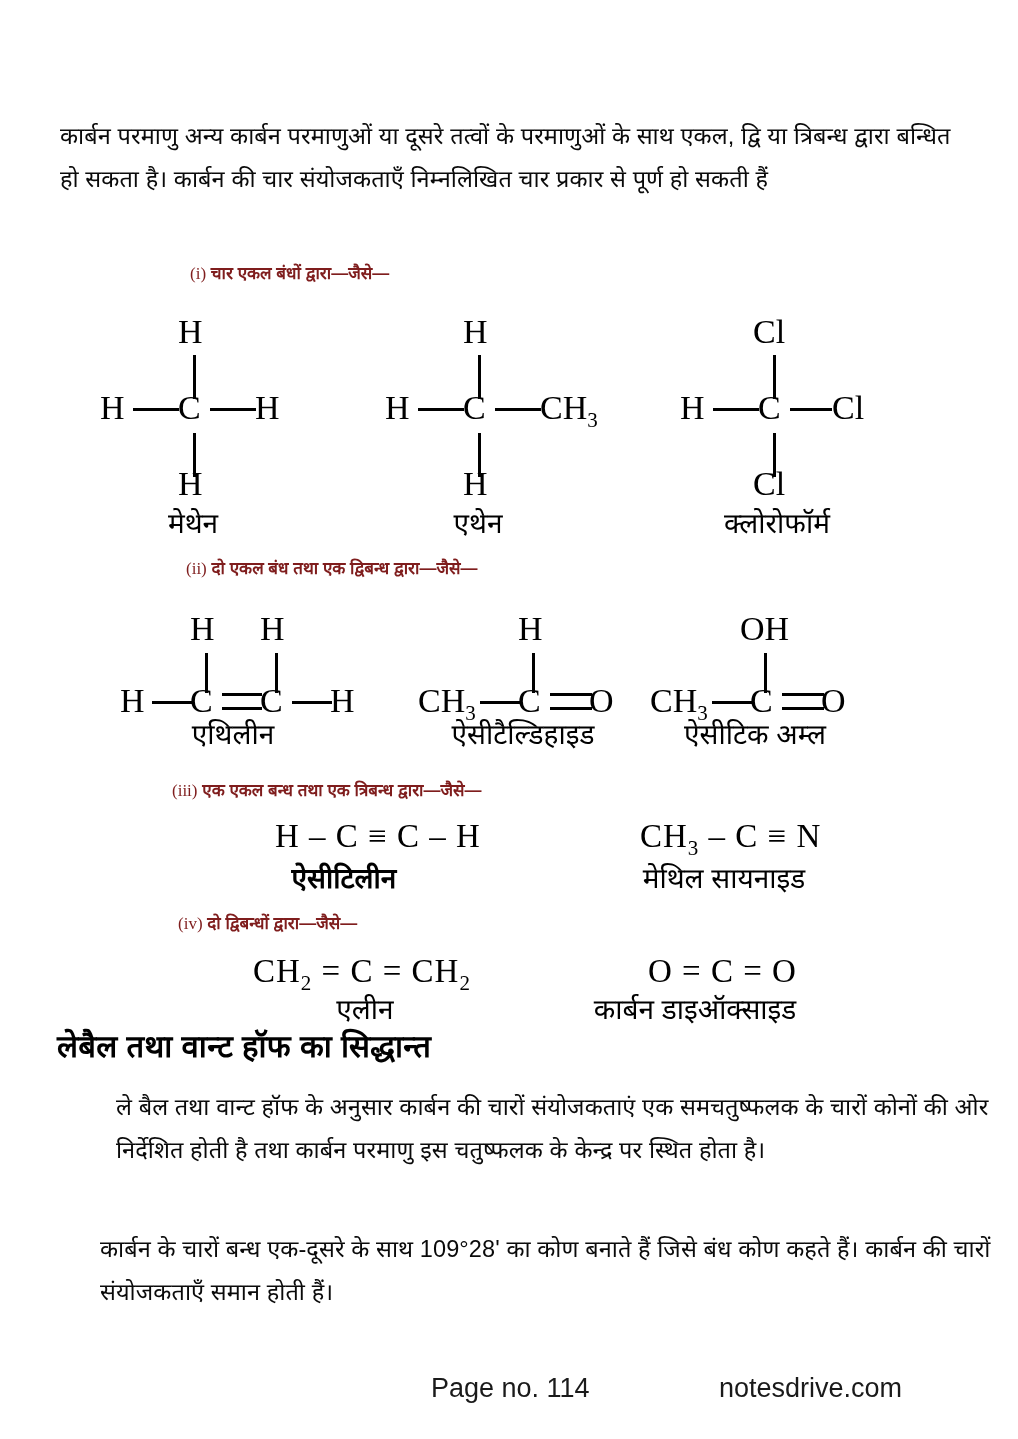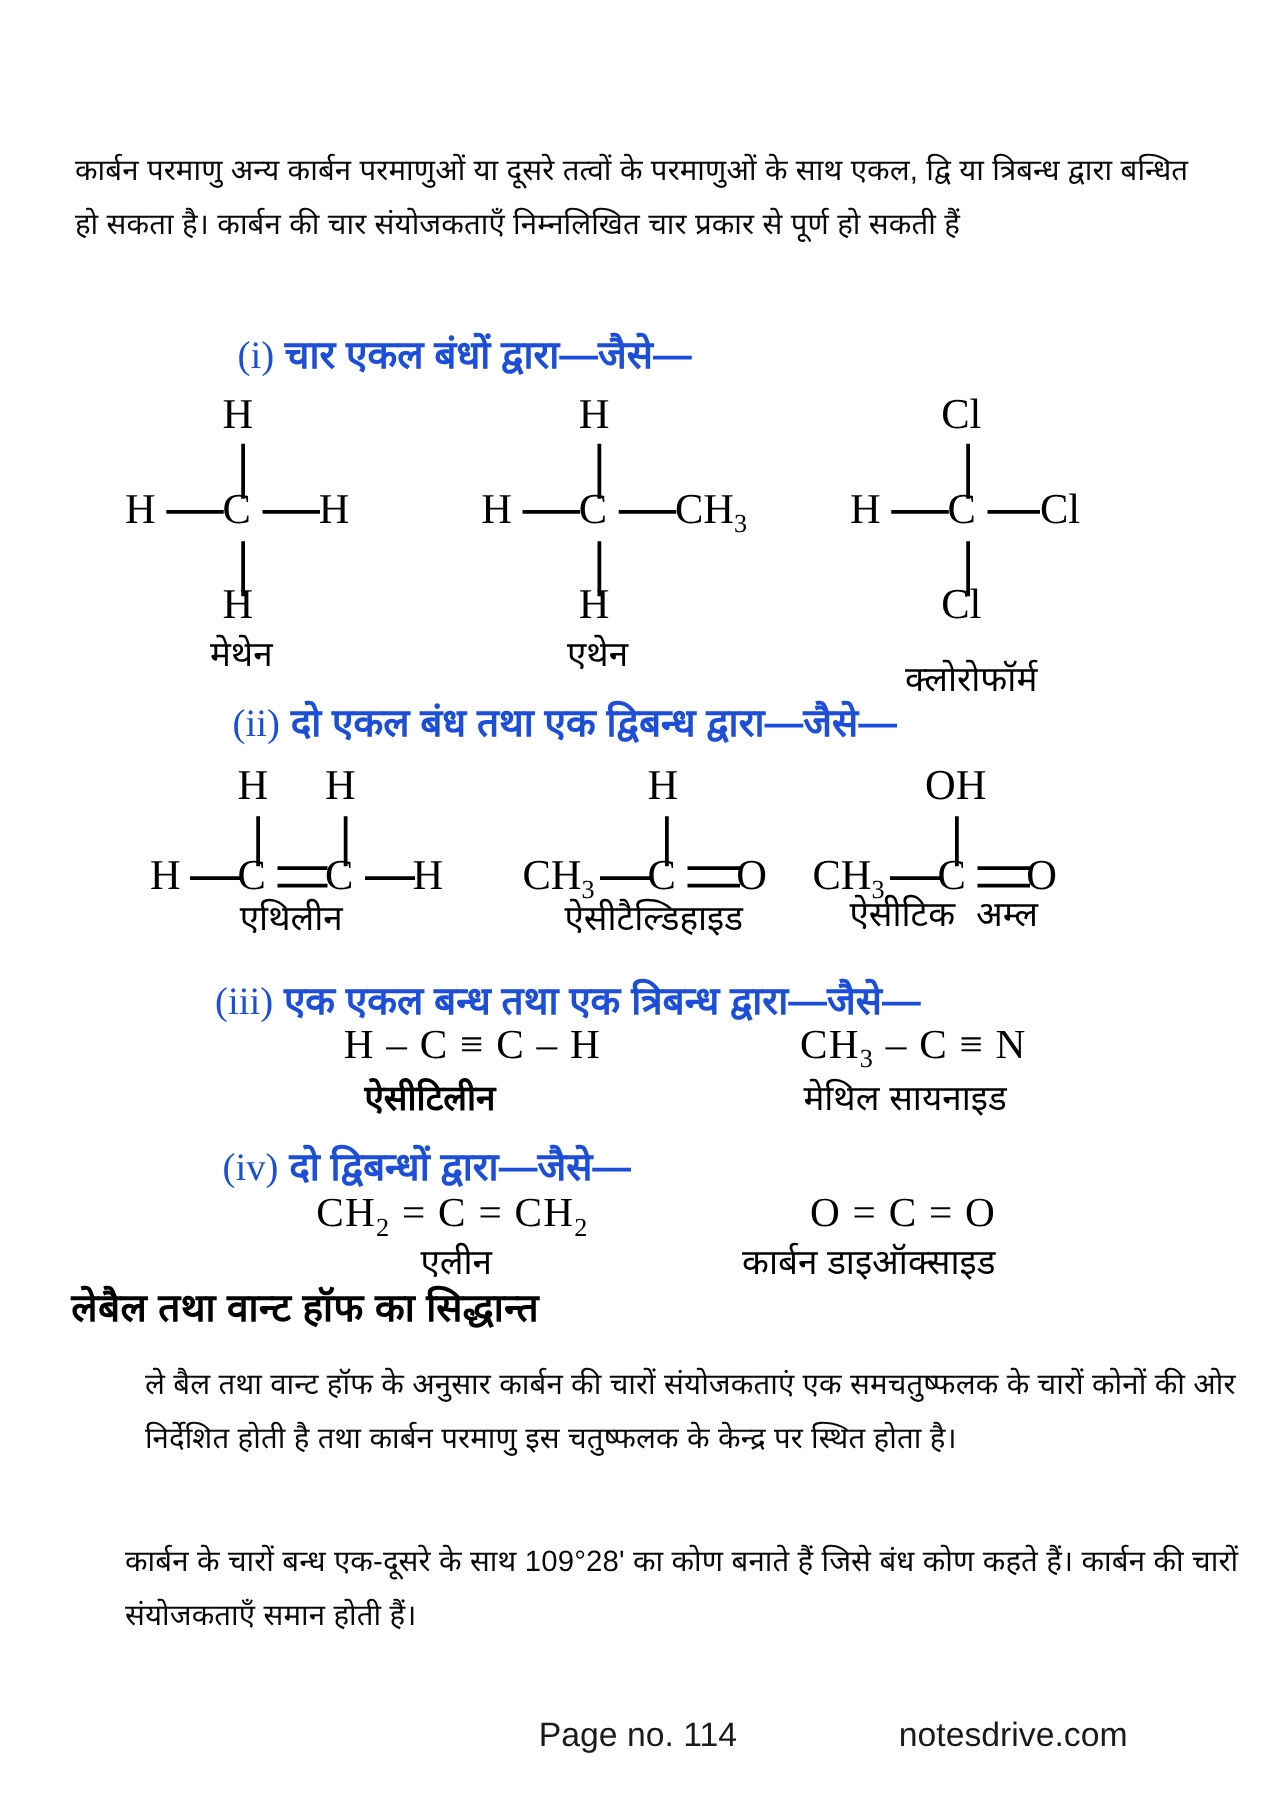--- a/index.html
+++ b/index.html
@@ -26,23 +26,23 @@
     color: #0a0a0a;
     letter-spacing: 0.1px;
   }
   #intro-para { left: 60px; top: 115px; width: 910px; }
 
   
   .subhead {
     position: absolute;
     font-family: "Liberation Sans", sans-serif;
     font-weight: bold;
-    font-size: 31px;
-    white-space: nowrap;
-    color: #1d4ed8;
+    font-size: 17px;
+    white-space: nowrap;
+    color: #7f1d1d;
   }
   .subhead .roman {
     font-family: "Liberation Serif", serif;
     font-weight: normal;
   }
 
   
   .struct {
     position: absolute;
     font-family: "Liberation Serif", serif;
@@ -169,21 +169,21 @@
 <div class="struct" style="left:680px; top:315px; width:250px; height:215px;">
   <div class="atom" style="left:73px; top:0;">Cl</div>
   <div class="bond-v" style="left:93px; top:40px; height:44px;"></div>
   <div class="atom" style="left:0px; top:76px;">H</div>
   <div class="bond-h" style="left:33px; top:93px; width:46px;"></div>
   <div class="atom" style="left:78px; top:76px;">C</div>
   <div class="bond-h" style="left:110px; top:93px; width:42px;"></div>
   <div class="atom" style="left:152px; top:76px;">Cl</div>
   <div class="bond-v" style="left:93px; top:118px; height:44px;"></div>
   <div class="atom" style="left:73px; top:152px;">Cl</div>
-  <div class="cap" style="left:2px; top:196px; width:190px;margin-top:20px;">क्लोरोफॉर्म</div>
+  <div class="cap" style="left:2px; top:196px; width:190px;">क्लोरोफॉर्म</div>
 </div>
 
 <div class="subhead" style="left:186px; top:556px;">
   <span class="roman">(ii)</span>
   <span>दो एकल बंध तथा एक द्विबन्ध द्वारा—जैसे—</span>
 </div>
 
 <div class="struct" style="left:120px; top:612px; width:270px; height:150px;">
   <div class="atom" style="left:70px; top:0;">H</div>
   <div class="atom" style="left:140px; top:0;">H</div>
@@ -220,21 +220,21 @@
   <div class="atom" style="left:90px; top:0;">OH</div>
   <div class="bond-v" style="left:114px; top:41px; height:40px;"></div>
   <div class="atom" style="left:0px; top:72px;">CH<sub>3</sub></div>
   <div class="bond-h" style="left:62px; top:89px; width:40px;"></div>
   <div class="atom" style="left:100px; top:72px;">C</div>
   <div class="dbond" style="left:132px; top:81px; width:42px; height:17px;">
       <i class="a"></i>
       <i class="b"></i>
     </div>
   <div class="atom" style="left:171px; top:72px;">O</div>
-  <div class="cap" style="left:5px; top:110px; width:200px;font-family:Liberation Mono, monospace;">ऐसीटिक अम्ल</div>
+  <div class="cap" style="left:5px; top:110px; width:200px;">ऐसीटिक अम्ल</div>
 </div>
 
 <div class="subhead" style="left:172px; top:778px;">
   <span class="roman">(iii)</span>
   <span>एक एकल बन्ध तथा एक त्रिबन्ध द्वारा—जैसे—</span>
 </div>
 
 <div class="linear" style="left:275px; top:818px;">H – C ≡ C – H</div>
 <div class="cap" style="left:234px; top:866px; width:220px;font-weight:bold;">ऐसीटिलीन</div>
 

